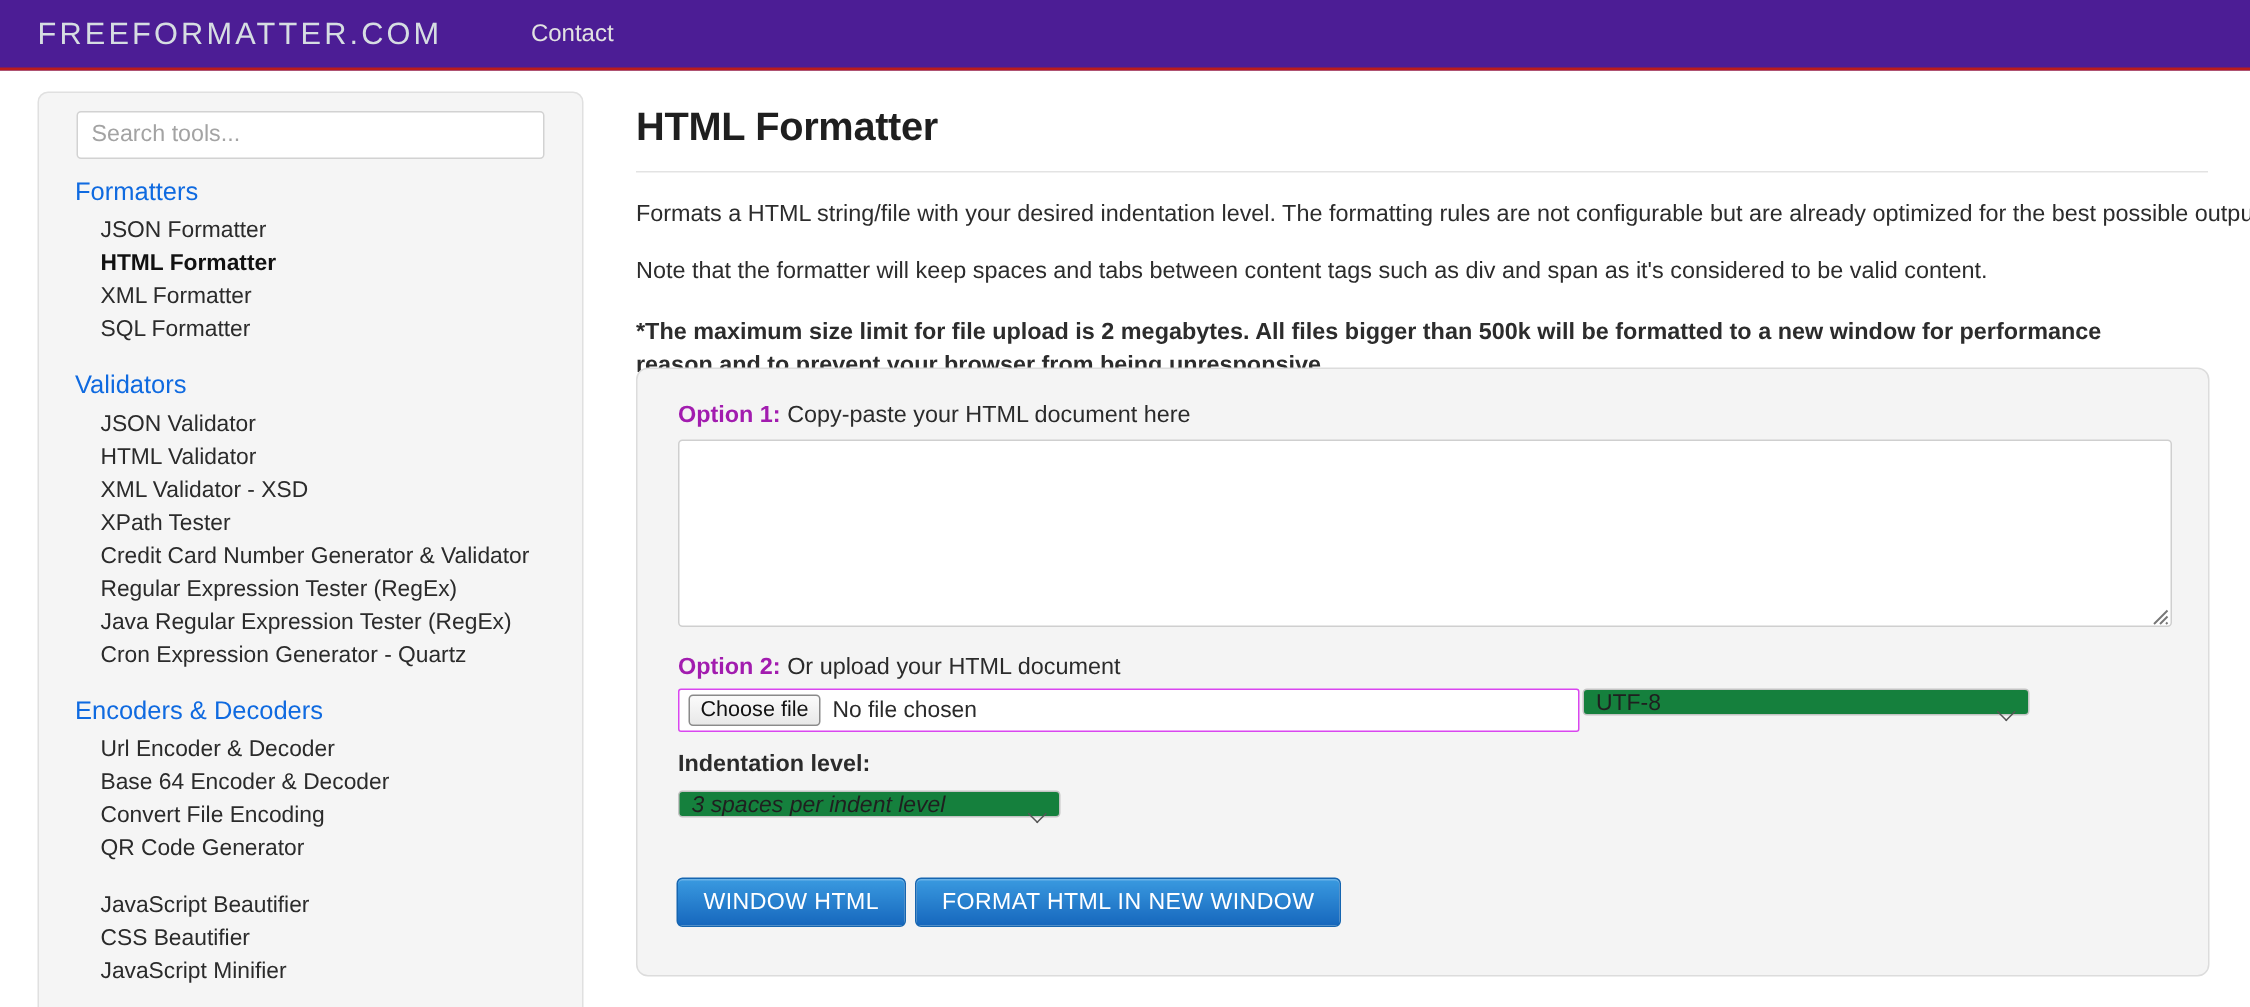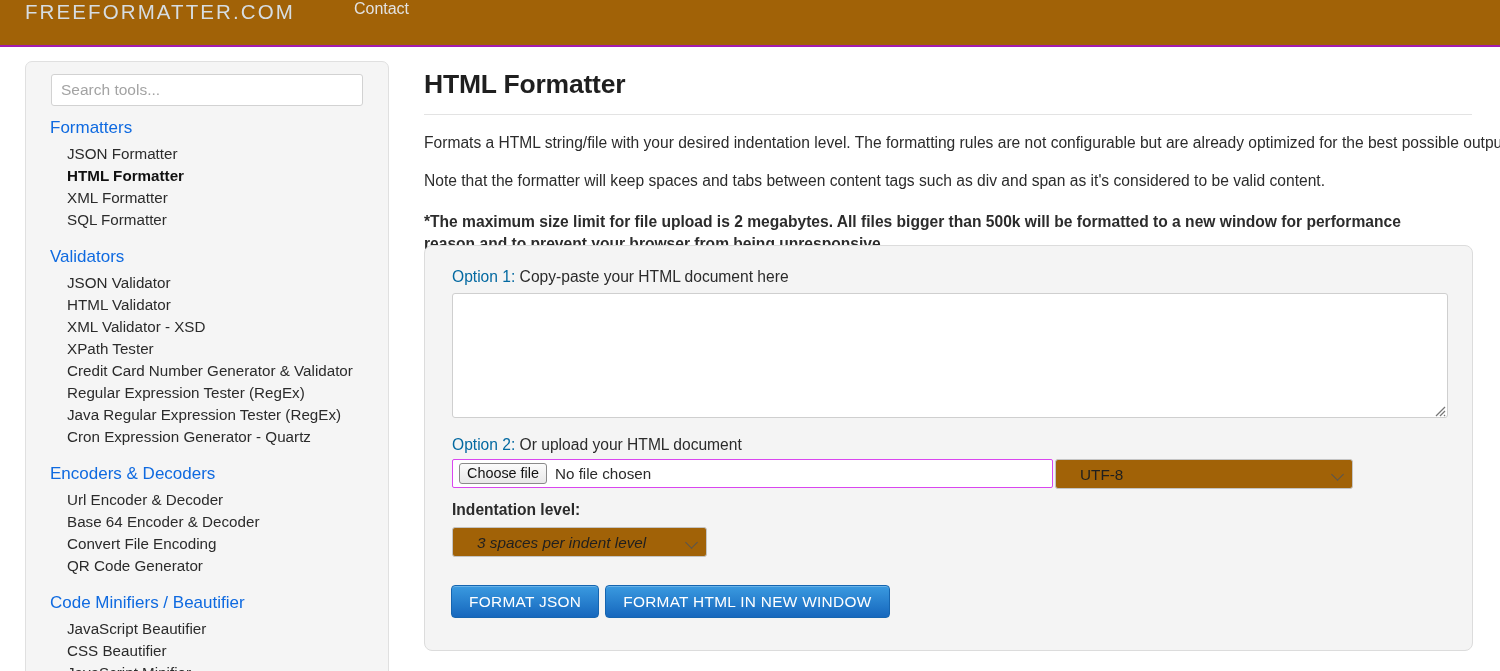--- a/index.html
+++ b/index.html
@@ -8,23 +8,23 @@
     width: 1500px; height: 671px;
     background: #ffffff;
     font-family: "Liberation Sans", sans-serif;
     overflow: hidden;
   }
 
   
   #topbar {
     position: absolute; top: 0; left: 0;
     width: 1500px; height: 47px;
-    background: #a16207;
-    border-bottom: 2px solid #a21caf;
-    display: flex; align-items: flex-start;
+    background: #4c1d95;
+    border-bottom: 2px solid #b91c1c;
+    display: flex; align-items: center;
   }
   #brand {
     color: #d6dde2;
     font-size: 20.5px;
     letter-spacing: 2.1px;
     font-weight: 400;
     margin-left: 25px;
     white-space: nowrap;
   }
   #nav-contact {
@@ -118,21 +118,21 @@
     width: 1049px; height: 406px;
     background: #f4f4f4;
     border: 1px solid #dcdcdc;
     border-radius: 8px;
   }
   .opt-label {
     font-size: 15.6px;
     color: #2b2b2b;
     white-space: nowrap;
   }
-  .opt-label b { font-weight: normal; color: #0369a1; }
+  .opt-label b { font-weight: bold; color: #a21caf; }
   #opt1-label { position: absolute; left: 27px; top: 22px; }
   #html-textarea {
     position: absolute;
     left: 27px; top: 47px;
     width: 996px; height: 125px;
     border: 1px solid #cfcfcf;
     border-radius: 3px;
     background: #fff;
     resize: none;
     font-family: "Liberation Sans", sans-serif;
@@ -170,28 +170,28 @@
     line-height: 19px;
     white-space: nowrap;
   }
   #file-status {
     font-size: 15.2px;
     color: #2b2b2b;
     margin-left: 8px;
     white-space: nowrap;
   }
   .sel {
-    height: 30px;
+    height: 18px;
     border: 1px solid #c4c4c4;
     border-radius: 3px;
-    background: #a16207;
+    background: #15803d;
     font-family: "Liberation Sans", sans-serif;
     font-size: 15.3px;
     color: #1f1f1f;
-    padding: 0 24px;
+    padding: 0 8px;
     appearance: none;
     -webkit-appearance: none;
   }
   .sel-wrap { position: relative; display: inline-block; }
   .chev {
     position: absolute; right: 11px; top: 11px;
     width: 9px; height: 9px;
     border-left: 1.6px solid #555;
     border-bottom: 1.6px solid #555;
     transform: rotate(-45deg);
@@ -250,21 +250,20 @@
         <a href="#" class="side-link">Cron Expression Generator - Quartz</a>
       </div>
       <div class="side-group">
         <div class="side-heading">Encoders &amp; Decoders</div>
         <a href="#" class="side-link">Url Encoder &amp; Decoder</a>
         <a href="#" class="side-link">Base 64 Encoder &amp; Decoder</a>
         <a href="#" class="side-link">Convert File Encoding</a>
         <a href="#" class="side-link">QR Code Generator</a>
       </div>
       <div class="side-group">
-        <div class="side-heading">Code Minifiers / Beautifier</div>
         <a href="#" class="side-link">JavaScript Beautifier</a>
         <a href="#" class="side-link">CSS Beautifier</a>
         <a href="#" class="side-link">JavaScript Minifier</a>
       </div>
     </div>
 </div>
 
 <div id="main">
   <h1 id="page-title">HTML Formatter</h1>
   <div id="title-rule"></div>
@@ -305,16 +304,16 @@
   </div>
 
   <div id="indent-label" class="opt-label">Indentation level:</div>
 
   <div id="indent-wrap" class="sel-wrap">
     <select id="indent-select" class="sel"><option>1 space per indent level</option><option>2 spaces per indent level</option><option selected="">3 spaces per indent level</option><option>4 spaces per indent level</option><option>1 tab per indent level</option></select>
     <span class="chev"></span>
   </div>
 
   <div id="btn-row">
-    <button class="blue-btn" id="format-btn">FORMAT JSON</button>
+    <button class="blue-btn" id="format-btn">WINDOW HTML</button>
     <button class="blue-btn" id="format-new-window-btn">FORMAT HTML IN NEW WINDOW</button>
   </div>
 </div>
 
 </body></html>

